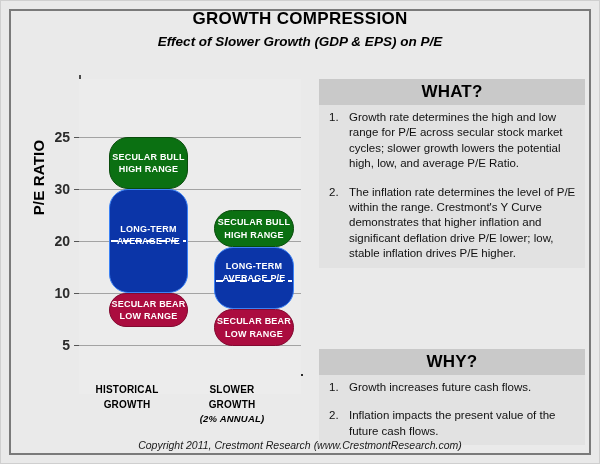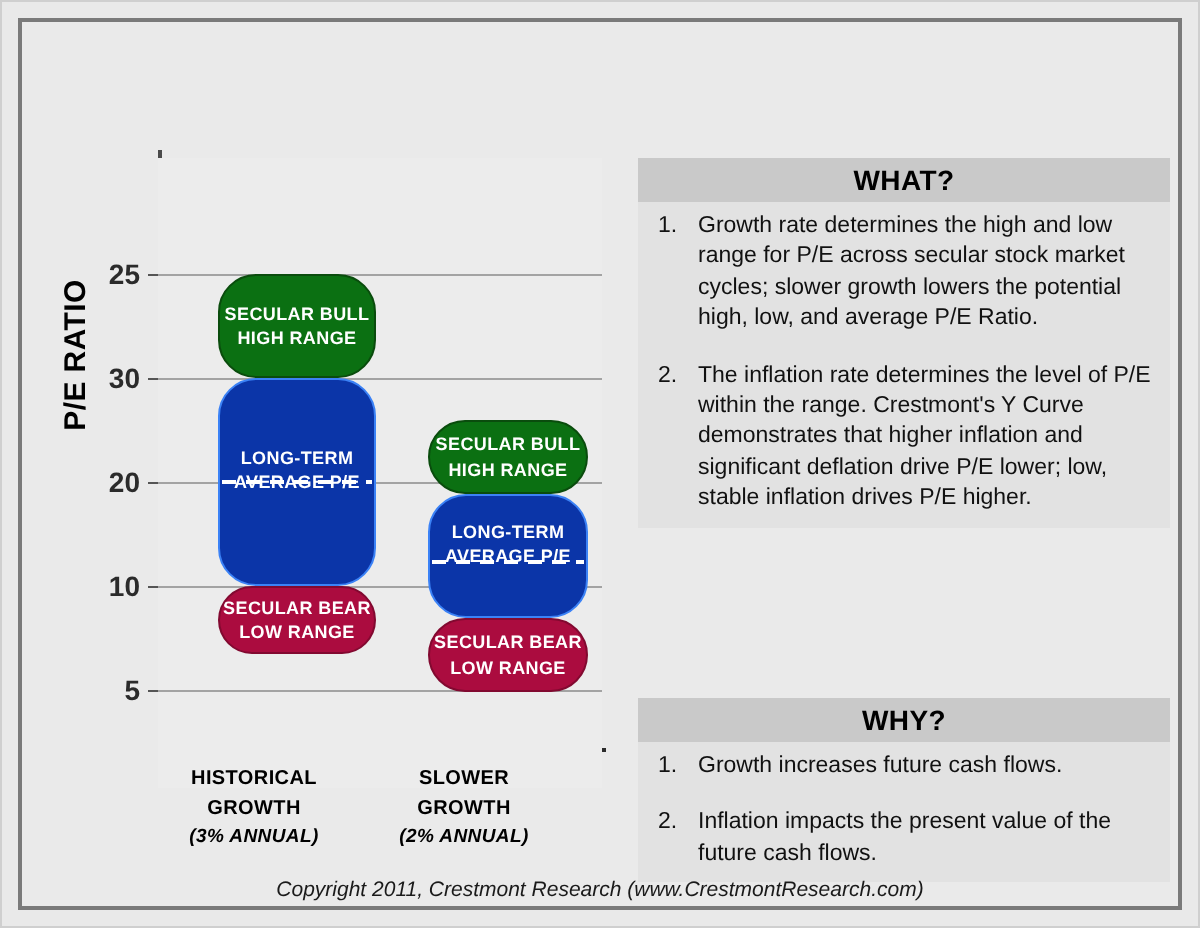--- a/index.html
+++ b/index.html
@@ -170,21 +170,21 @@
   }
   
   .panel {
     position: absolute;
     background: #e2e2e2;
     box-sizing: border-box;
   }
   .panel-header {
     background: #c9c9c9;
     text-align: center;
-    font-size: 14px;
+    font-size: 17px;
     font-weight: bold;
     color: #000000;
     padding: 3px 0 3px 0;
     letter-spacing: 0.2px;
   }
   .panel-body {
     padding: 5px 8px 6px 7px;
   }
   .numbered {
     display: flex;
@@ -212,20 +212,24 @@
     font-style: italic;
     color: #1a1a1a;
   }
 </style>
 </head>
 <body>
 
 <div id="slide">
   <div id="inner-frame"></div>
 
+  <div id="title-block">
+    <div id="main-title">GROWTH COMPRESSION</div>
+    <div id="subtitle">Effect of Slower Growth (GDP &amp; EPS) on P/E</div>
+  </div>
 
   <div id="chart">
     <div id="y-axis-title">P/E RATIO</div>
     <div id="y-axis-line"></div>
     <div id="x-axis-line"></div>
 
     <div id="plot">
 
       <div class="gridline" style="top:58px;">
         <div class="tick-mark"></div>
@@ -277,21 +281,20 @@
         <div class="seg seg-bear" style="top:99px; height:37px;">
           <span class="seg-text">SECULAR BEAR</span>
           <span class="seg-text">LOW RANGE</span>
         </div>
       </div>
     </div>
 
     <div class="x-label" style="left:58px; top:322px; width:116px;">
       <div>HISTORICAL</div>
       <div>GROWTH</div>
-      <div class="annual">(3% ANNUAL)</div>
     </div>
     <div class="x-label" style="left:163px; top:322px; width:116px;">
       <div>SLOWER</div>
       <div>GROWTH</div>
       <div class="annual">(2% ANNUAL)</div>
     </div>
   </div>
 
   <div class="panel" id="panel-what">
     <div class="panel-header">WHAT?</div>

